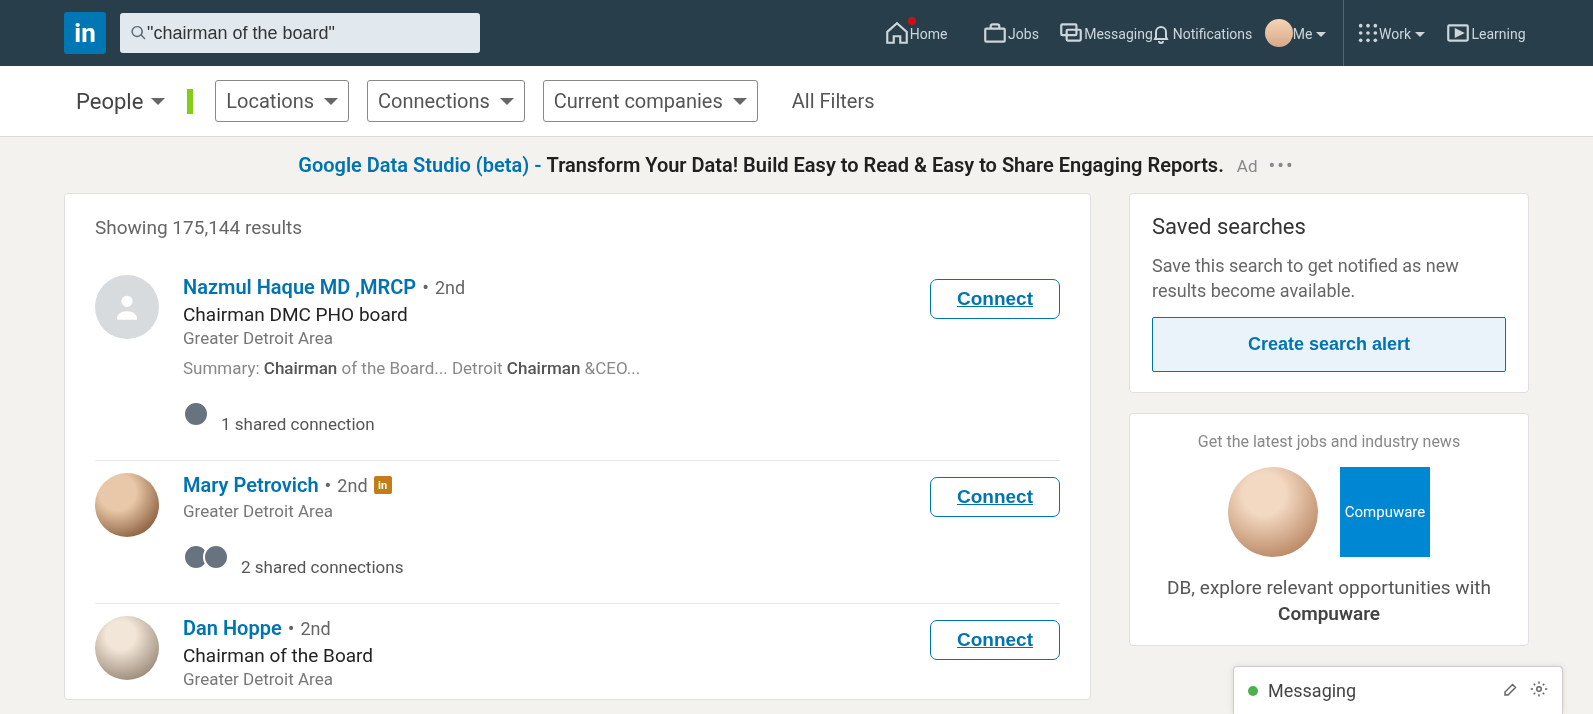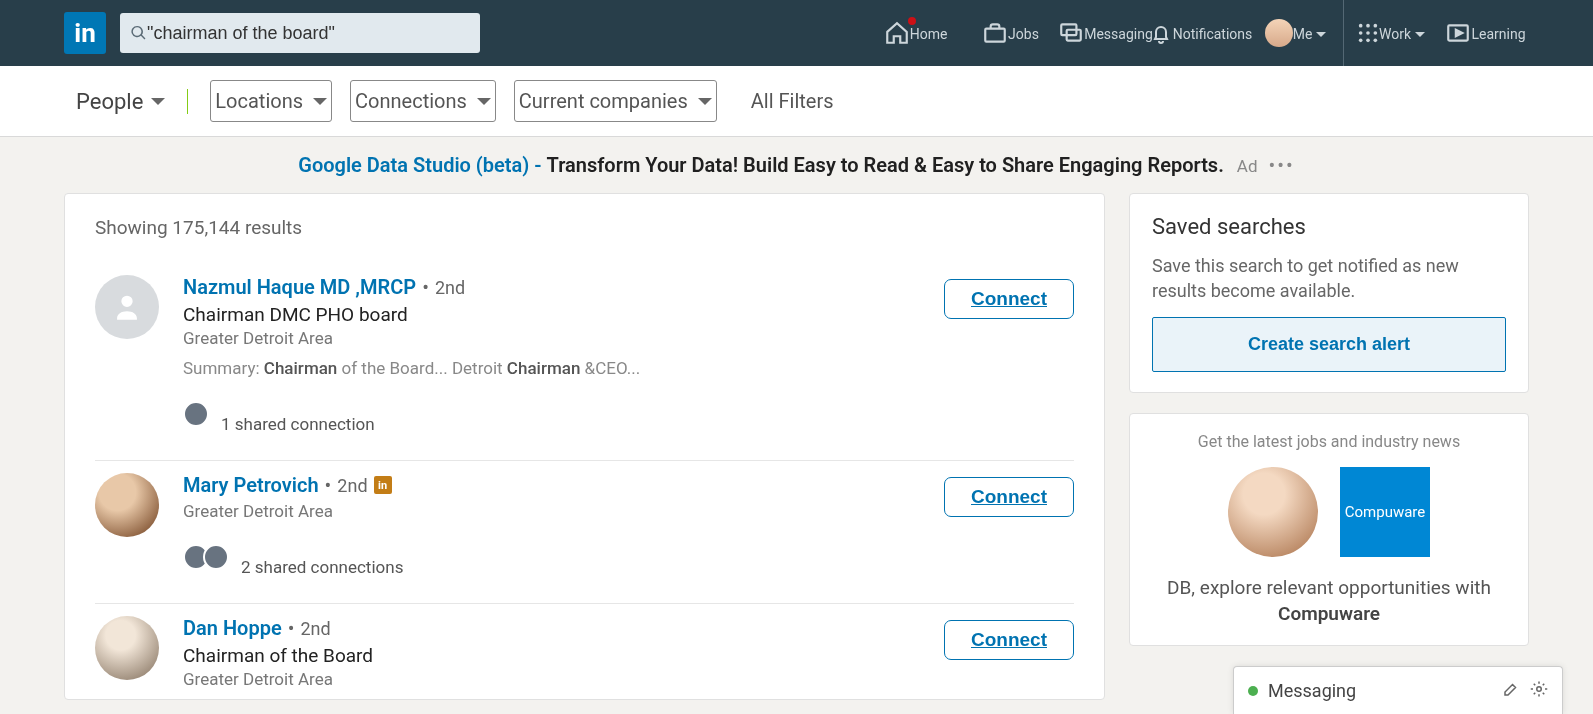--- a/index.html
+++ b/index.html
@@ -13,35 +13,35 @@
   .nav-items { display:flex; height:100%; }
   .nav-item { width:95px; display:flex; flex-direction:row; align-items:center; justify-content:center; color:#cdd6db; font-size:14px; position:relative; cursor:pointer;}
   .nav-item.sep { border-left:1px solid #546874; }
   .nav-item .icon-slot { height:28px; display:flex; align-items:center; justify-content:center; position:relative;}
   .nav-item .label { margin-top:2px; white-space:nowrap; }
   .nav-badge { position:absolute; top:-4px; right:-8px; width:12px; height:12px; background:#cc1016; border:2px solid #283e4a; border-radius:50%; }
   .avatar-sm { width:28px; height:28px; border-radius:50%; background:linear-gradient(#f4d4b8,#d7a98a); }
   .caret-dn::after { content:""; display:inline-block; margin-left:4px; border:5px solid transparent; border-top-color:#cdd6db; transform:translateY(3px);}
   
   .filterbar { background:#fff; border-bottom:1px solid #d9d9d9; padding:14px 76px; display:flex; align-items:center; gap:18px;}
-  .filter-static { font-size:22px; color:#444; display:flex; align-items:center; padding-right:22px; border-right:1px solid #84cc16; margin-right:4px;}
+  .filter-static { font-size:22px; color:#444; display:flex; align-items:center; padding-right:22px; border-right:6px solid #84cc16; margin-right:4px;}
   .filter-static .caret { margin-left:8px; border:7px solid transparent; border-top-color:#666; transform:translateY(4px);}
-  .filter-pill { border:1px solid #888; border-radius:3px; padding:8px 4px; font-size:20px; color:#555; display:flex; align-items:center; cursor:pointer; background:#fff;}
+  .filter-pill { border:1px solid #888; border-radius:3px; padding:8px 10px; font-size:20px; color:#555; display:flex; align-items:center; cursor:pointer; background:#fff;}
   .filter-pill .caret { margin-left:10px; border:7px solid transparent; border-top-color:#666; transform:translateY(4px);}
   .all-filters { font-size:20px; color:#555; margin-left:16px; cursor:pointer;}
   
   .ad-strip { text-align:center; padding:16px 0; font-size:20px; color:#222;}
   .ad-strip .blue { color:#0073b1; font-weight:600;}
   .ad-strip .bold { font-weight:600; color:#202020;}
   .ad-strip .tag { color:#888; font-size:17px; margin-left:8px;}
   .ad-strip .dots { color:#888; letter-spacing:2px; margin-left:6px;}
   
   .page { display:flex; padding:0 64px; gap:24px; }
   .main-col { flex:1; background:#fff; border:1px solid #e0e0e0; border-radius:4px; padding:22px 30px 0 30px;}
-  .side-col { width:400px; display:flex; flex-direction:column; gap:20px;}
+  .side-col { width:400px; display:flex; flex-direction:column; gap:20px;margin-left:14px;}
   .card { background:#fff; border:1px solid #e0e0e0; border-radius:4px; padding:20px 22px;}
   .result-count { color:#666; font-size:19px; margin-bottom:24px;}
   
   .result { display:flex; padding:12px 0 26px 0; border-bottom:1px solid #e6e6e6; position:relative;}
   .result:last-child { border-bottom:none; padding-bottom:0;}
   .avatar { width:64px; height:64px; border-radius:50%; background:#d8dbde; display:flex; align-items:center; justify-content:center; flex-shrink:0; margin-right:24px; overflow:hidden;}
   .avatar svg { fill:#fff; }
   .avatar.photo1 { background:radial-gradient(circle at 35% 30%, #e8c8a8 30%, #7a4b2a 90%);}
   .avatar.photo2 { background:radial-gradient(circle at 40% 30%, #f2e6d8 25%, #8c7a68 90%);}
   .rbody { flex:1; }

